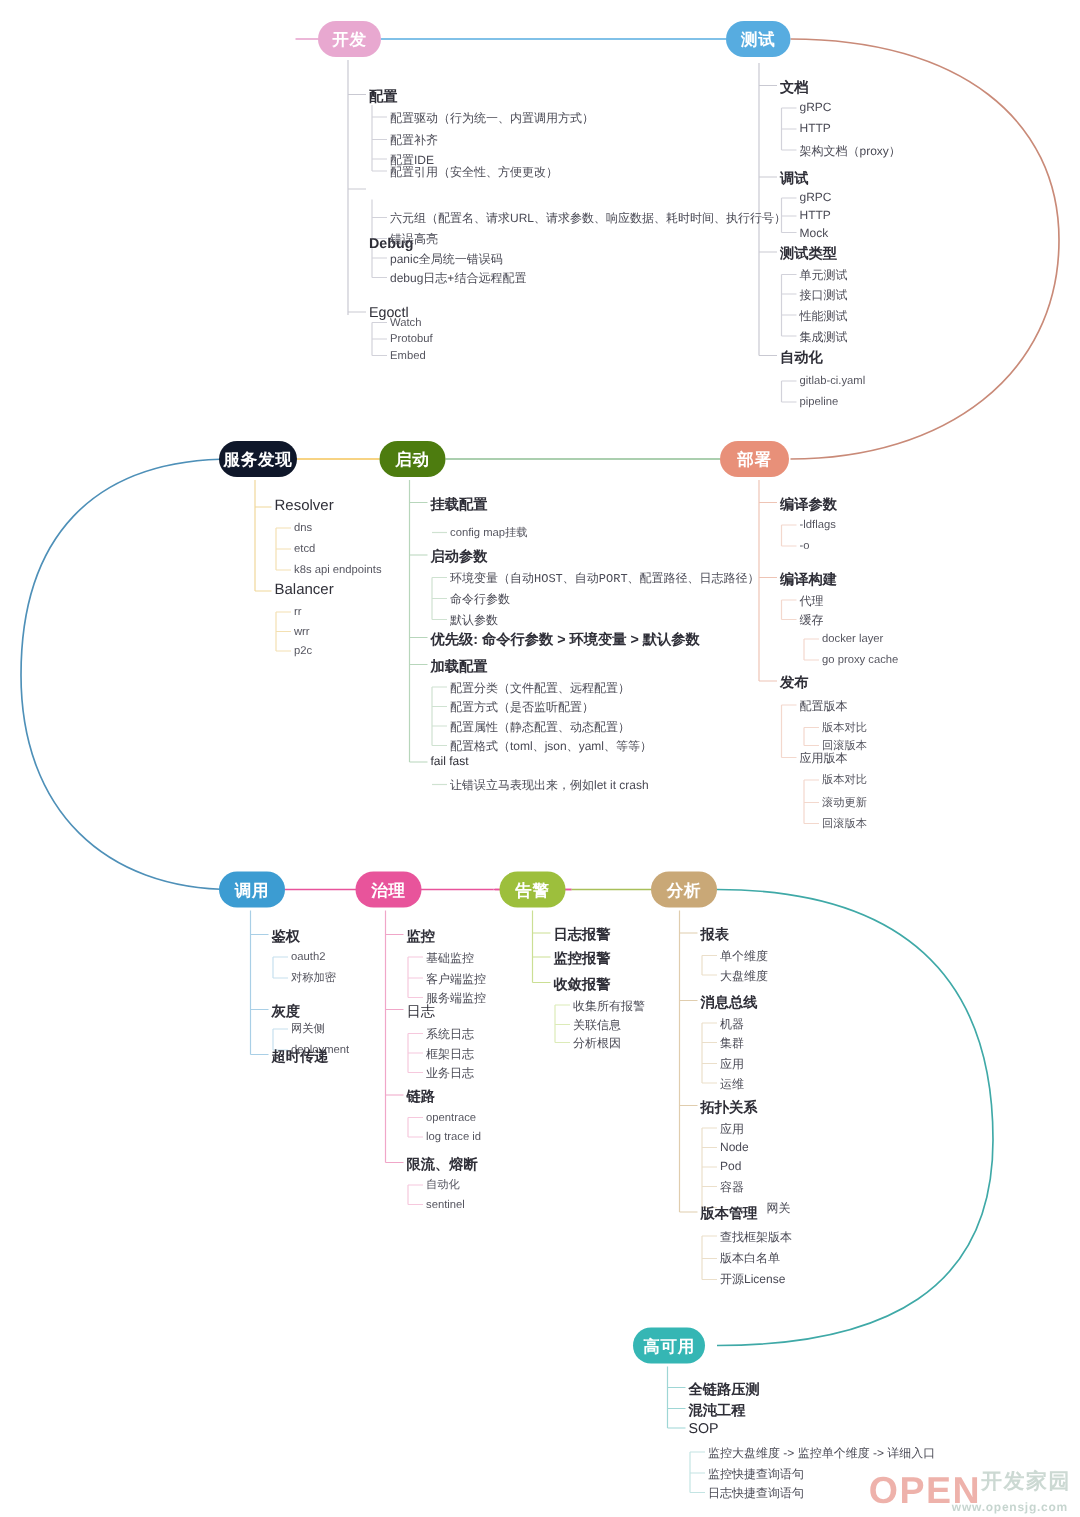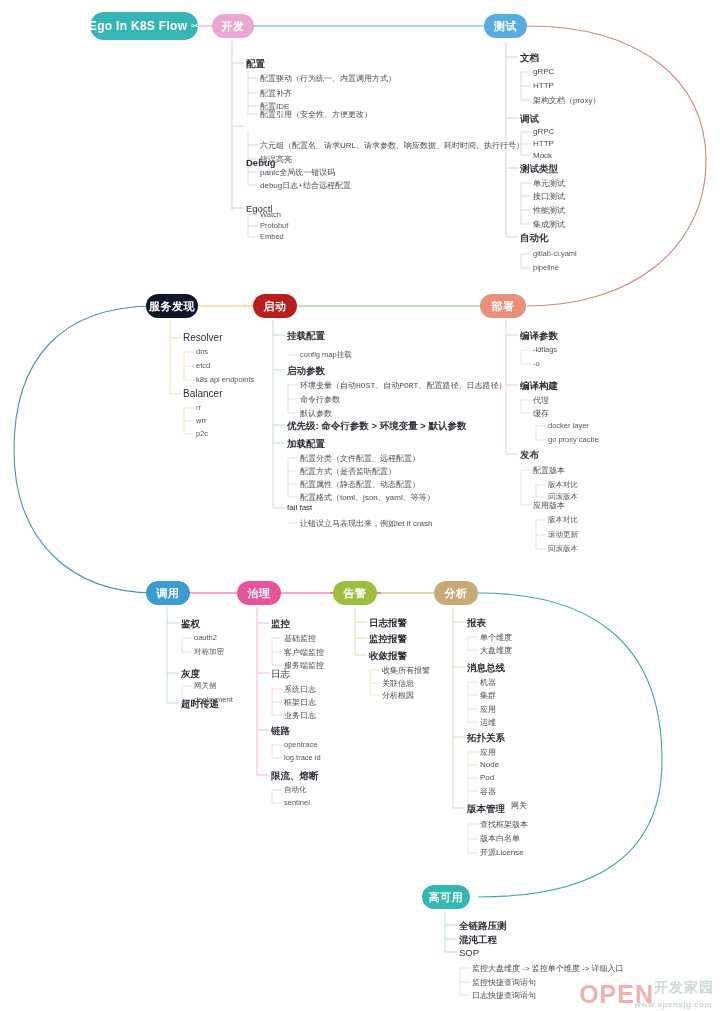--- a/index.html
+++ b/index.html
@@ -124,38 +124,34 @@
     <path d="M468,637 L468,650 M468,637 L478,637 M468,650 L478,650" stroke="#ebdfca" stroke-width="0.8" fill="none"></path>
     <path d="M468,682 L468,722 M468,682 L478,682 M468,695 L478,695 M468,709 L478,709 M468,722 L478,722" stroke="#ebdfca" stroke-width="0.8" fill="none"></path>
     <path d="M468,752 L468,805 M468,752 L478,752 M468,765 L478,765 M468,778 L478,778 M468,791 L478,791 M468,805 L478,805" stroke="#ebdfca" stroke-width="0.8" fill="none"></path>
     <path d="M468,824 L468,853 M468,824 L478,824 M468,839 L478,839 M468,853 L478,853" stroke="#ebdfca" stroke-width="0.8" fill="none"></path>
 
     <path d="M445,911 L445,952" stroke="#9ed6d5" stroke-width="0.8" fill="none"></path>
     <path d="M445,925 L457,925 M445,939 L457,939 M445,952 L457,952" stroke="#9ed6d5" stroke-width="0.8" fill="none"></path>
     <path d="M460,968 L460,995 M460,968 L470,968 M460,982 L470,982 M460,995 L470,995" stroke="#c3e4e3" stroke-width="0.8" fill="none"></path>
   </svg>
 
-  <div class="node root" style="left:90px;top:12px;width:108px;height:28px;background:#35B6B4;">
-    <span>Ego In K8S Flow</span>
-    <span style="margin-left:4px;font-size:9px;">⚯</span>
-  </div>
 
   <div class="node" style="left:212px;top:14px;width:42px;height:24px;background:#E8A8D0;">
     <span>开发</span>
   </div>
 
   <div class="node" style="left:484px;top:14px;width:43px;height:24px;background:#57ACE0;">
     <span>测试</span>
   </div>
 
   <div class="node" style="left:146px;top:294px;width:52px;height:24px;background:#0f172a;">
     <span>服务发现</span>
   </div>
 
-  <div class="node" style="left:253px;top:294px;width:44px;height:24px;background:#b91c1c;">
+  <div class="node" style="left:253px;top:294px;width:44px;height:24px;background:#4d7c0f;">
     <span>启动</span>
   </div>
 
   <div class="node" style="left:480px;top:294px;width:46px;height:24px;background:#E89079;">
     <span>部署</span>
   </div>
 
   <div class="node" style="left:146px;top:581px;width:44px;height:24px;background:#3C9CD2;">
     <span>调用</span>
   </div>

